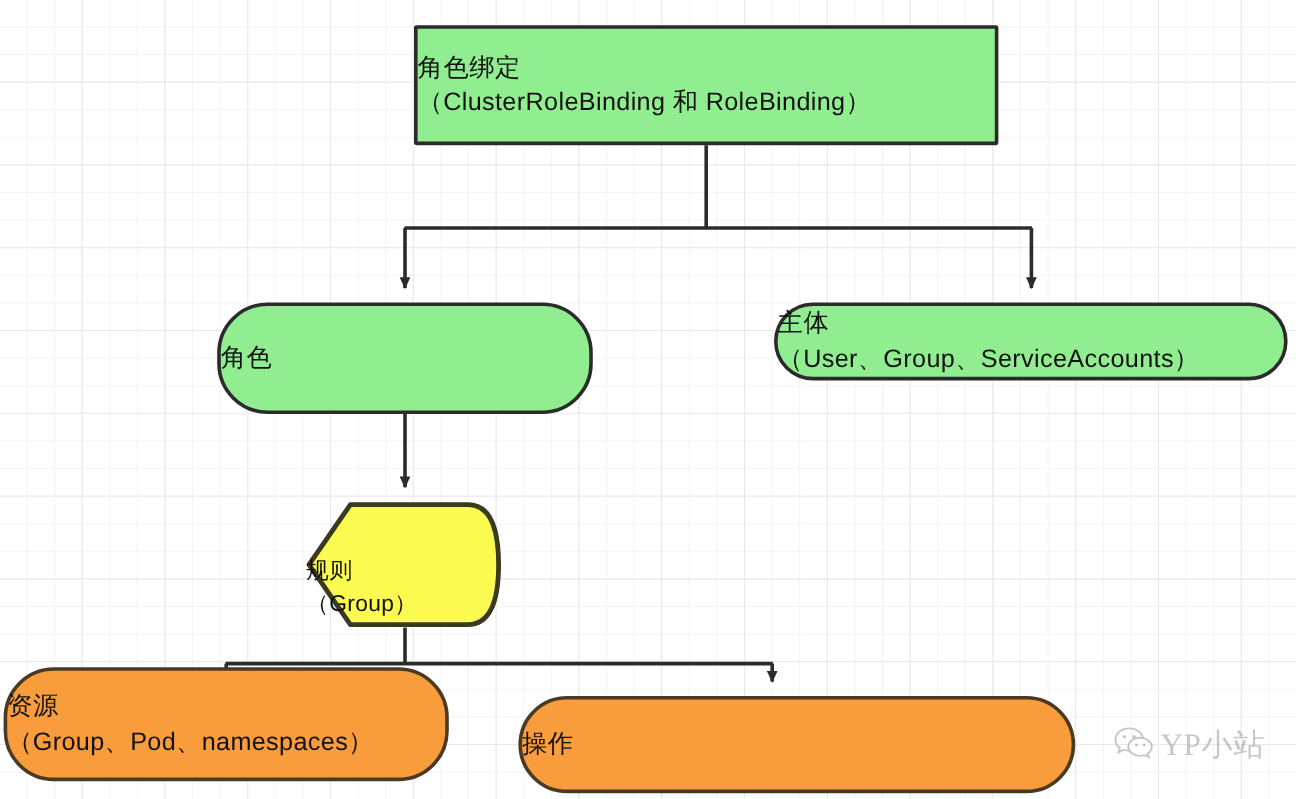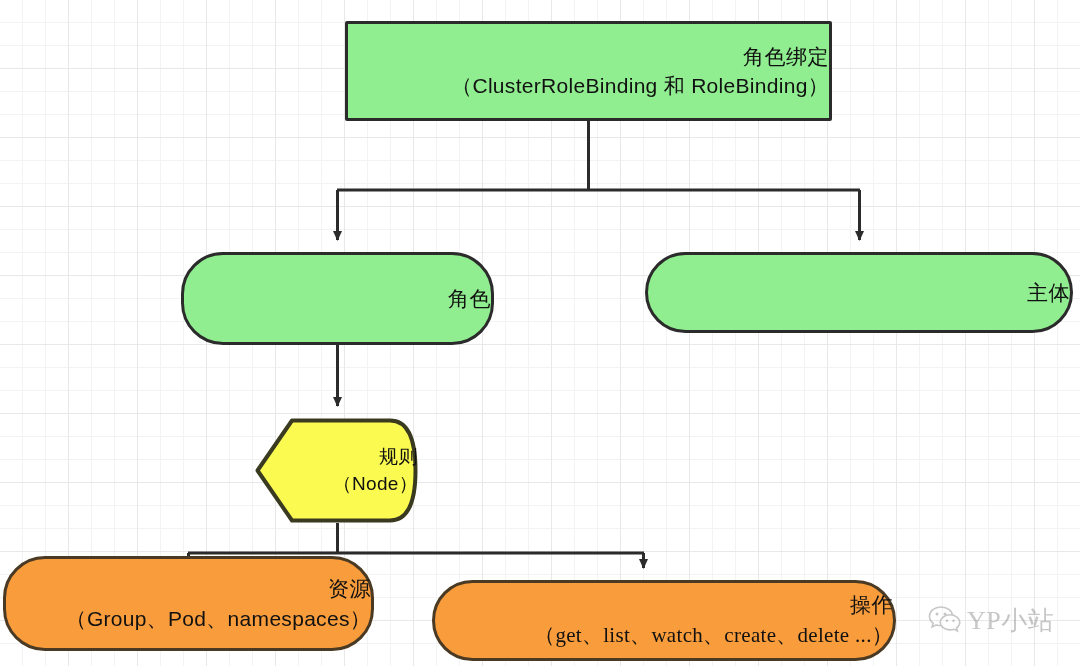--- a/index.html
+++ b/index.html
@@ -32,21 +32,21 @@
     top: 0;
     width: 1080px;
     height: 666px;
     pointer-events: none;
   }
   .node {
     position: absolute;
     box-sizing: border-box;
     display: flex;
     flex-direction: column;
-    align-items: flex-end;
+    align-items: flex-start;
     justify-content: center;
     text-align: center;
     color: #111111;
     line-height: 1.30;
     z-index: 3;
   }
   .node .l1 {
     font-size: 21px;
     letter-spacing: 0.5px;
     white-space: nowrap;
@@ -74,21 +74,21 @@
     width: 313px;
     height: 93px;
     background: #90ee90;
     border: 3px solid #2b2b2b;
     border-radius: 42px;
   }
   #n-subject {
     left: 645px;
     top: 252px;
     width: 428px;
-    height: 81px;
+    height: 65px;
     background: #90ee90;
     border: 3px solid #2b2b2b;
     border-radius: 42px;
   }
   #n-resource {
     left: 3px;
     top: 556px;
     width: 371px;
     height: 95px;
     background: #f89c3c;
@@ -101,21 +101,21 @@
     width: 464px;
     height: 81px;
     background: #f89c3c;
     border: 3px solid #4a3a24;
     border-radius: 42px;
     font-family: Liberation Serif, serif;
   }
   
   #n-rule {
     left: 255px;
-    top: 418px;
+    top: 438px;
     width: 163px;
     height: 105px;
     background: transparent;
     border: none;
   }
   #n-rule .l1, #n-rule .l2 { font-size: 19px; }
   #rule-shape {
     position: absolute;
     left: 255px;
     top: 418px;
@@ -183,35 +183,35 @@
     <span class="l1">角色绑定</span>
     <span class="l2">（ClusterRoleBinding 和 RoleBinding）</span>
   </div>
 
   <div class="node" id="n-role">
     <span class="l1">角色</span>
   </div>
 
   <div class="node" id="n-subject">
     <span class="l1">主体</span>
+    <span class="l2">（User、Group、ServiceAccounts）</span>
   </div>
 
   <div class="node" id="n-rule">
     <span class="l1">规则</span>
-    <span class="l2">（Node）</span>
+    <span class="l2">（Group）</span>
   </div>
 
   <div class="node" id="n-resource">
     <span class="l1">资源</span>
     <span class="l2">（Group、Pod、namespaces）</span>
   </div>
 
   <div class="node" id="n-verb">
     <span class="l1">操作</span>
-    <span class="l2">（get、list、watch、create、delete ...）</span>
   </div>
 
   <div id="watermark">
     <svg width="34" height="32" viewBox="0 0 34 32" xmlns="http://www.w3.org/2000/svg">
       <path d="M13 3 C6.4 3 1.5 7.2 1.5 12.2 C1.5 15 2.9 17.5 5.2 19.2 L4.1 23 L8.3 20.9
                C9.7 21.3 11.3 21.5 13 21.5 C19.6 21.5 24.5 17.3 24.5 12.2
                C24.5 7.2 19.6 3 13 3 Z" fill="none" stroke="#9a9a9a" stroke-width="1.6"></path>
       <circle cx="9" cy="10" r="1.5" fill="#9a9a9a"></circle>
       <circle cx="17" cy="10" r="1.5" fill="#9a9a9a"></circle>
       <path d="M22 10.8 C27.4 10.8 31.8 14.2 31.8 18.3 C31.8 20.5 30.5 22.5 28.5 23.9

